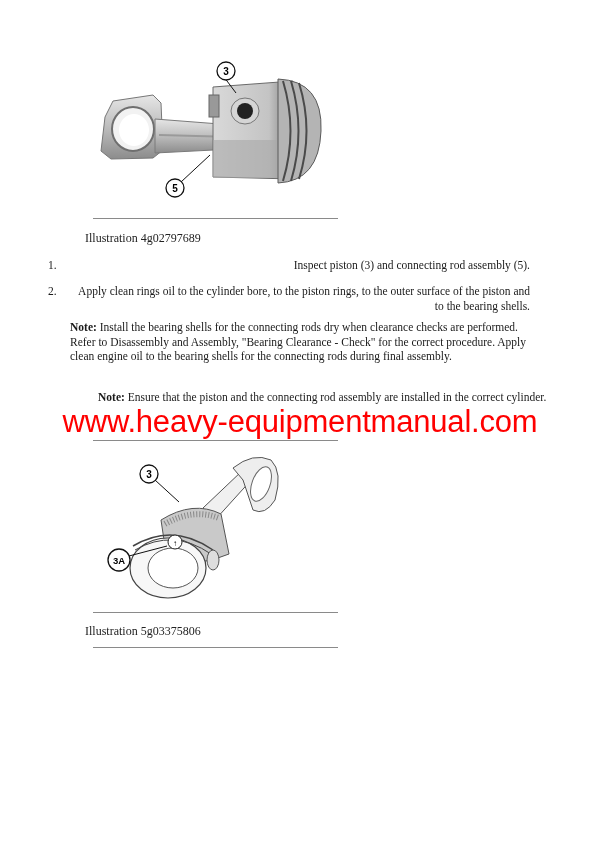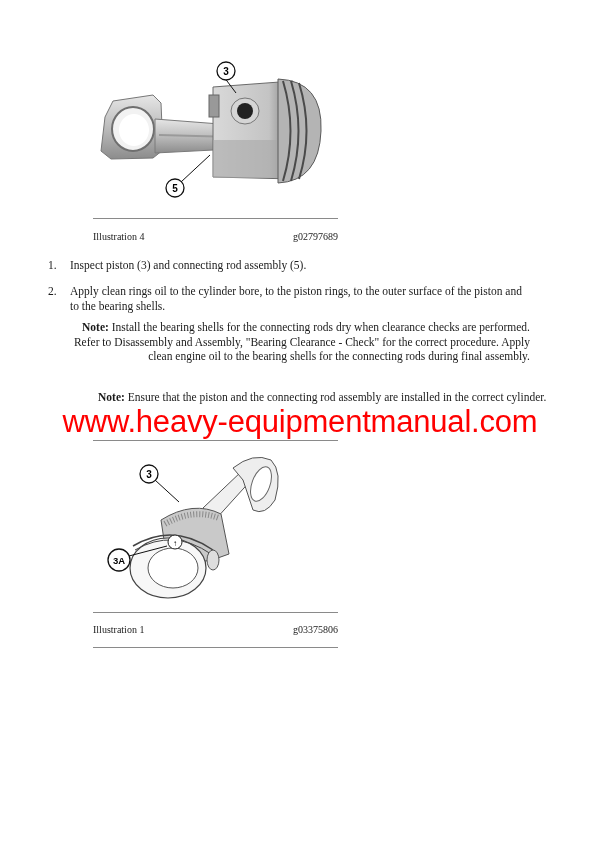--- a/index.html
+++ b/index.html
@@ -3,28 +3,28 @@
   <meta charset="utf-8">
   <style>
     html, body { margin: 0; padding: 0; background: #ffffff; }
     body {
       width: 600px; height: 849px; position: relative; overflow: hidden;
       font-family: "Liberation Serif", serif; color: #1a1a1a;
     }
     .figure { position: absolute; left: 93px; width: 245px; }
     .rule { position: absolute; left: 93px; width: 245px; height: 1px; background: #8a8a8a; }
     .caption {
-      position: absolute; left: 93px; width: 245px; font-size: 10px;
-      display: flex; justify-content: space-between; color: #222;
+      position: absolute; left: 85px; width: 245px; font-size: 12px;
+      display: flex; justify-content: flex-start; color: #222;
     }
     .step {
       position: absolute; left: 48px; width: 480px; font-size: 11.5px; line-height: 14.5px;
     }
     .step .num { position: absolute; left: 0; width: 18px; }
-    .step .text { position: absolute; left: 22px; width: 460px; }
+    .step .text { position: absolute; left: 22px; width: 460px; text-align: right; }
     .note {
       position: absolute; left: 70px; width: 460px; font-size: 11.5px; line-height: 14.5px;
     }
     .note b { font-weight: bold; }
     .watermark {
       position: absolute; left: 0; top: 404px; width: 600px; text-align: center;
       font-family: "Liberation Sans", sans-serif; font-size: 31px; color: #ff0000;
       letter-spacing: -0.2px; line-height: 36px;
     }
   </style>
@@ -84,21 +84,21 @@
 
 <div class="step" style="top:258px;">
   <span class="num">1.</span>
   <span class="text">Inspect piston (3) and connecting rod assembly (5).</span>
 </div>
 <div class="step" style="top:284px;">
   <span class="num">2.</span>
   <span class="text">Apply clean rings oil to the cylinder bore, to the piston rings, to the outer surface of the piston and to the bearing shells.</span>
 </div>
 
-<div class="note" style="top:320px;text-align:right;">
+<div class="note" style="top:320px;">
   <b>Note:</b><span> Install the bearing shells for the connecting rods dry when clearance checks are performed. Refer to Disassembly and Assembly, "Bearing Clearance - Check" for the correct procedure. Apply clean engine oil to the bearing shells for the connecting rods during final assembly.</span>
 </div>
 <div class="note" style="top:390px;margin-left:28px;">
   <b>Note:</b><span> Ensure that the piston and the connecting rod assembly are installed in the correct cylinder.</span>
 </div>
 
 <div class="watermark">www.heavy-equipmentmanual.com</div>
 
 <div class="rule" style="top:440px;"></div>
 
@@ -128,16 +128,16 @@
     <text x="82" y="96" font-family="Liberation Sans, sans-serif" font-size="8" text-anchor="middle">↑</text>
 
     <line x1="36" y1="106" x2="74" y2="96" stroke="#111" stroke-width="1"></line>
     <circle cx="26" cy="110" r="11" fill="#fff" stroke="#111" stroke-width="1.3"></circle>
     <text x="26" y="114" font-family="Liberation Sans, sans-serif" font-size="9.5" font-weight="bold" text-anchor="middle">3A</text>
   </svg>
 </div>
 
 <div class="rule" style="top:612px;"></div>
 <div class="caption" style="top:624px;">
-  <span>Illustration 1</span>
+  <span>Illustration 5</span>
   <span>g03375806</span>
 </div>
 <div class="rule" style="top:647px;"></div>
 
 </body></html>

